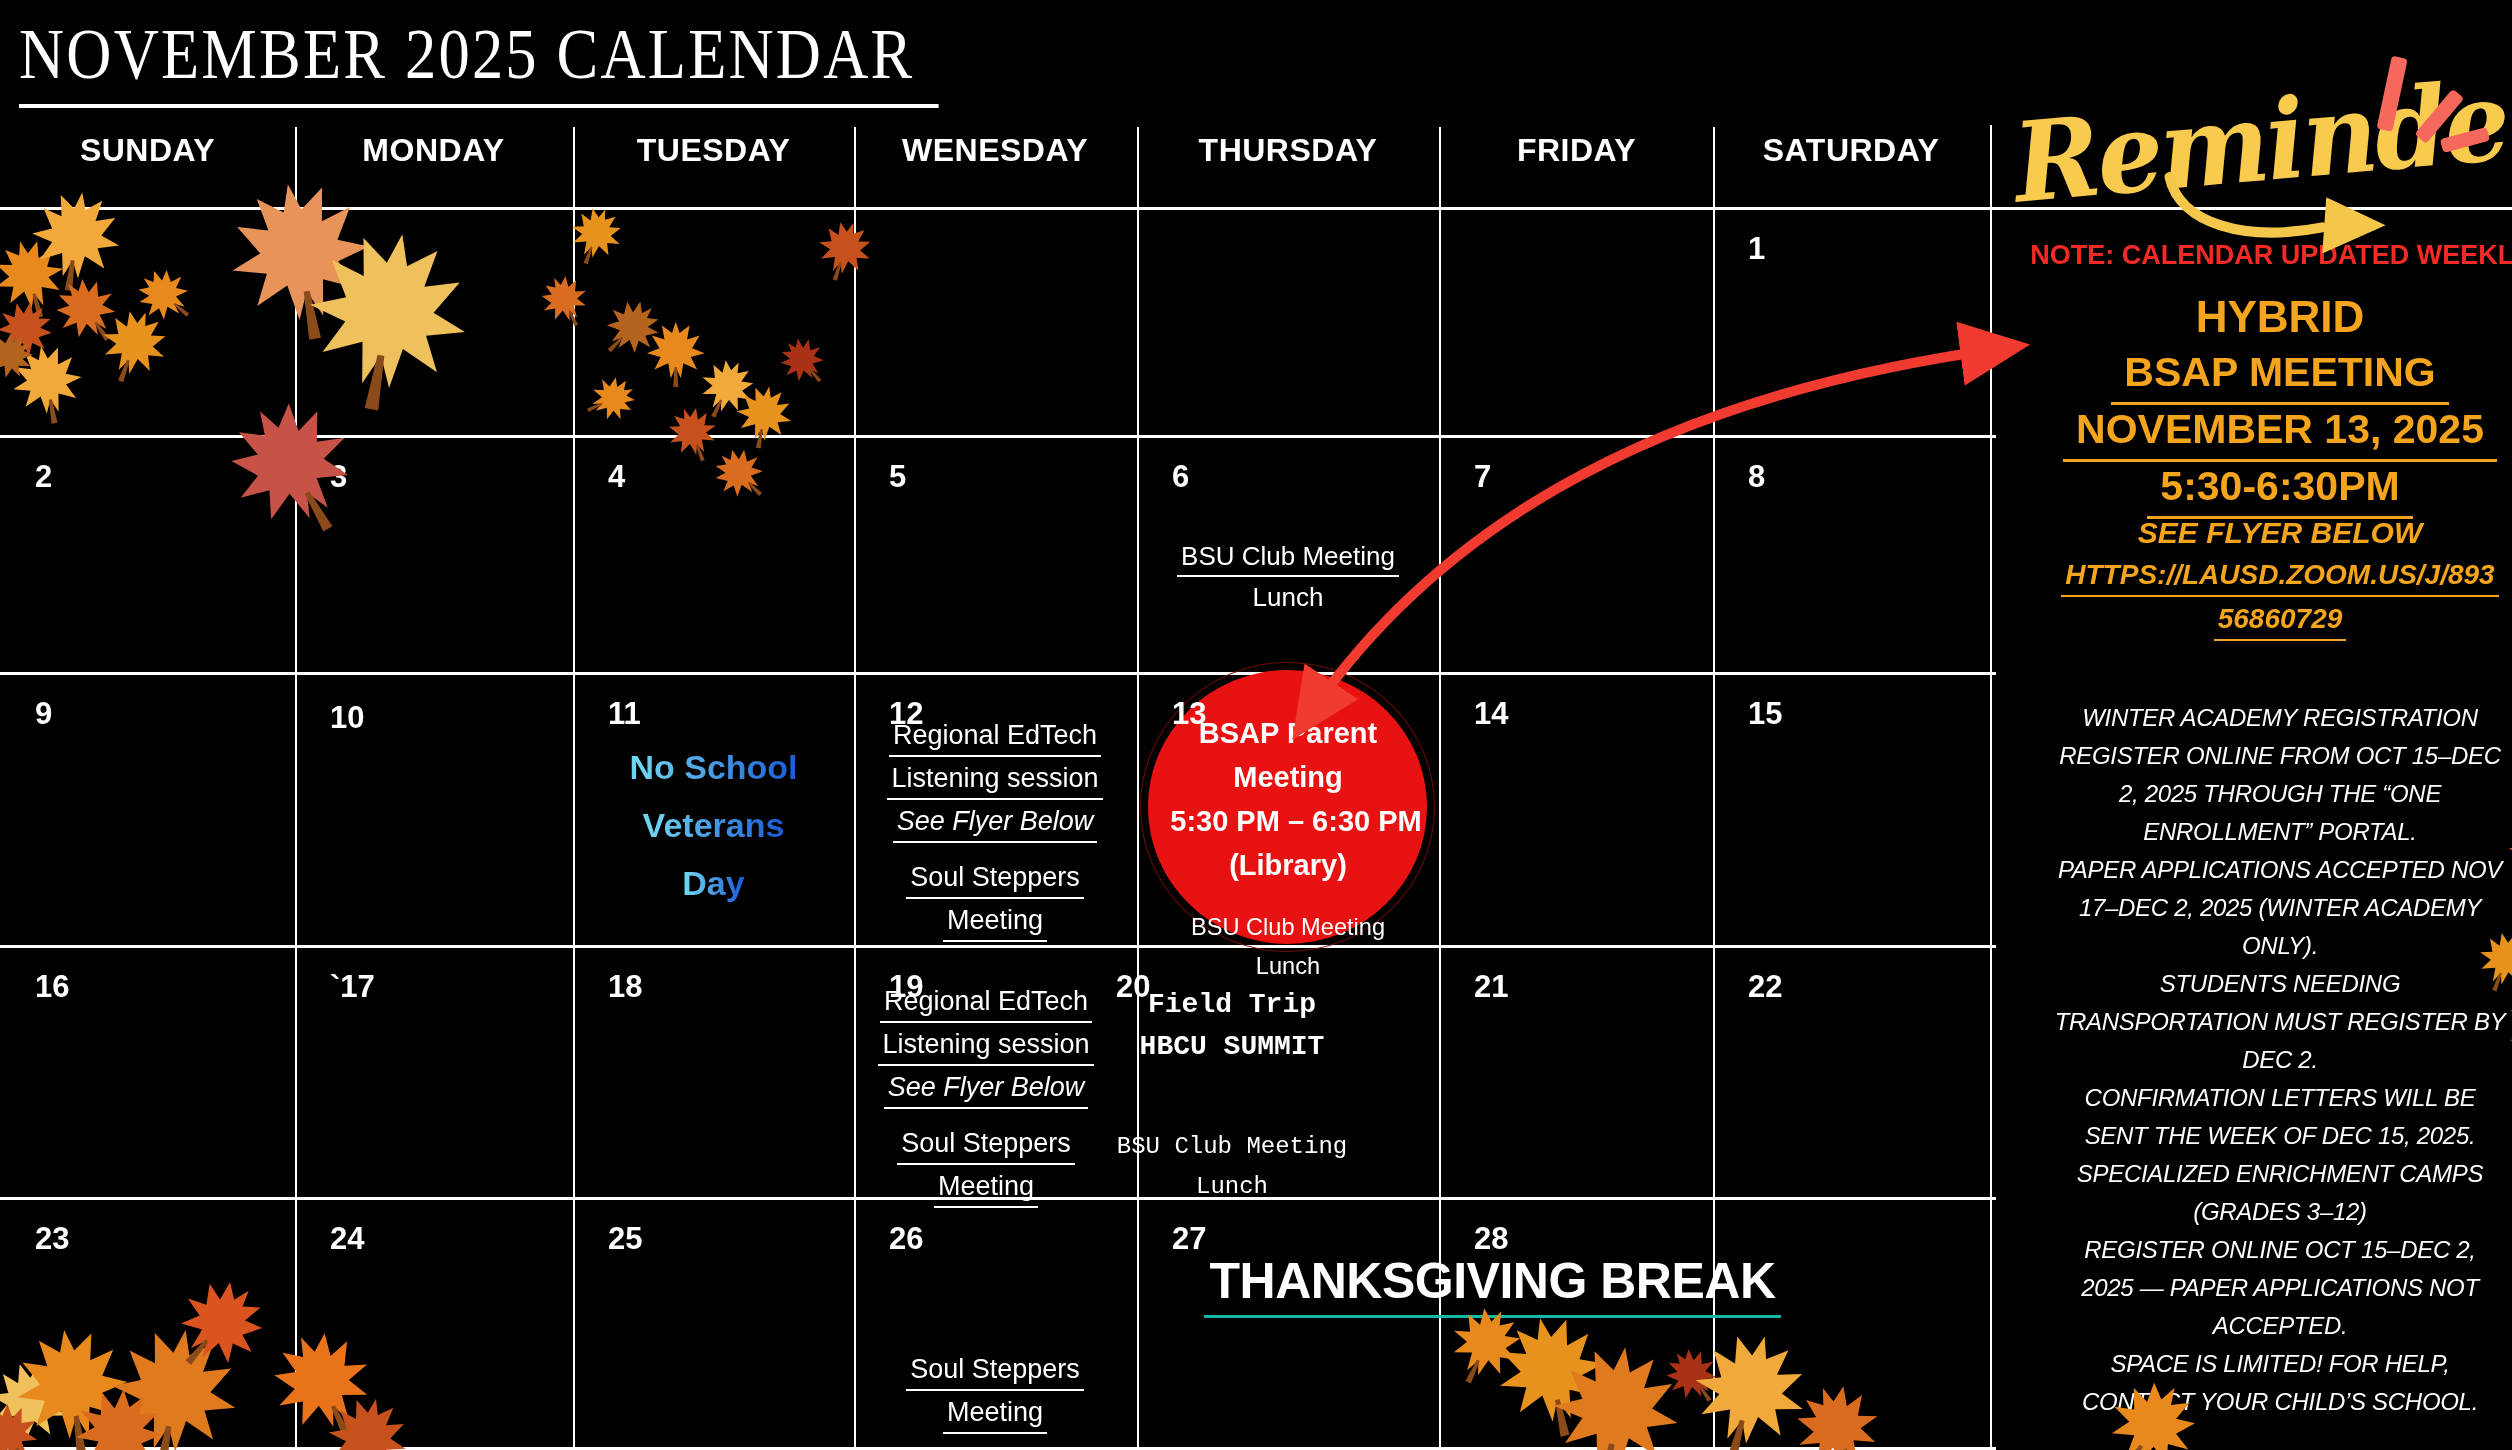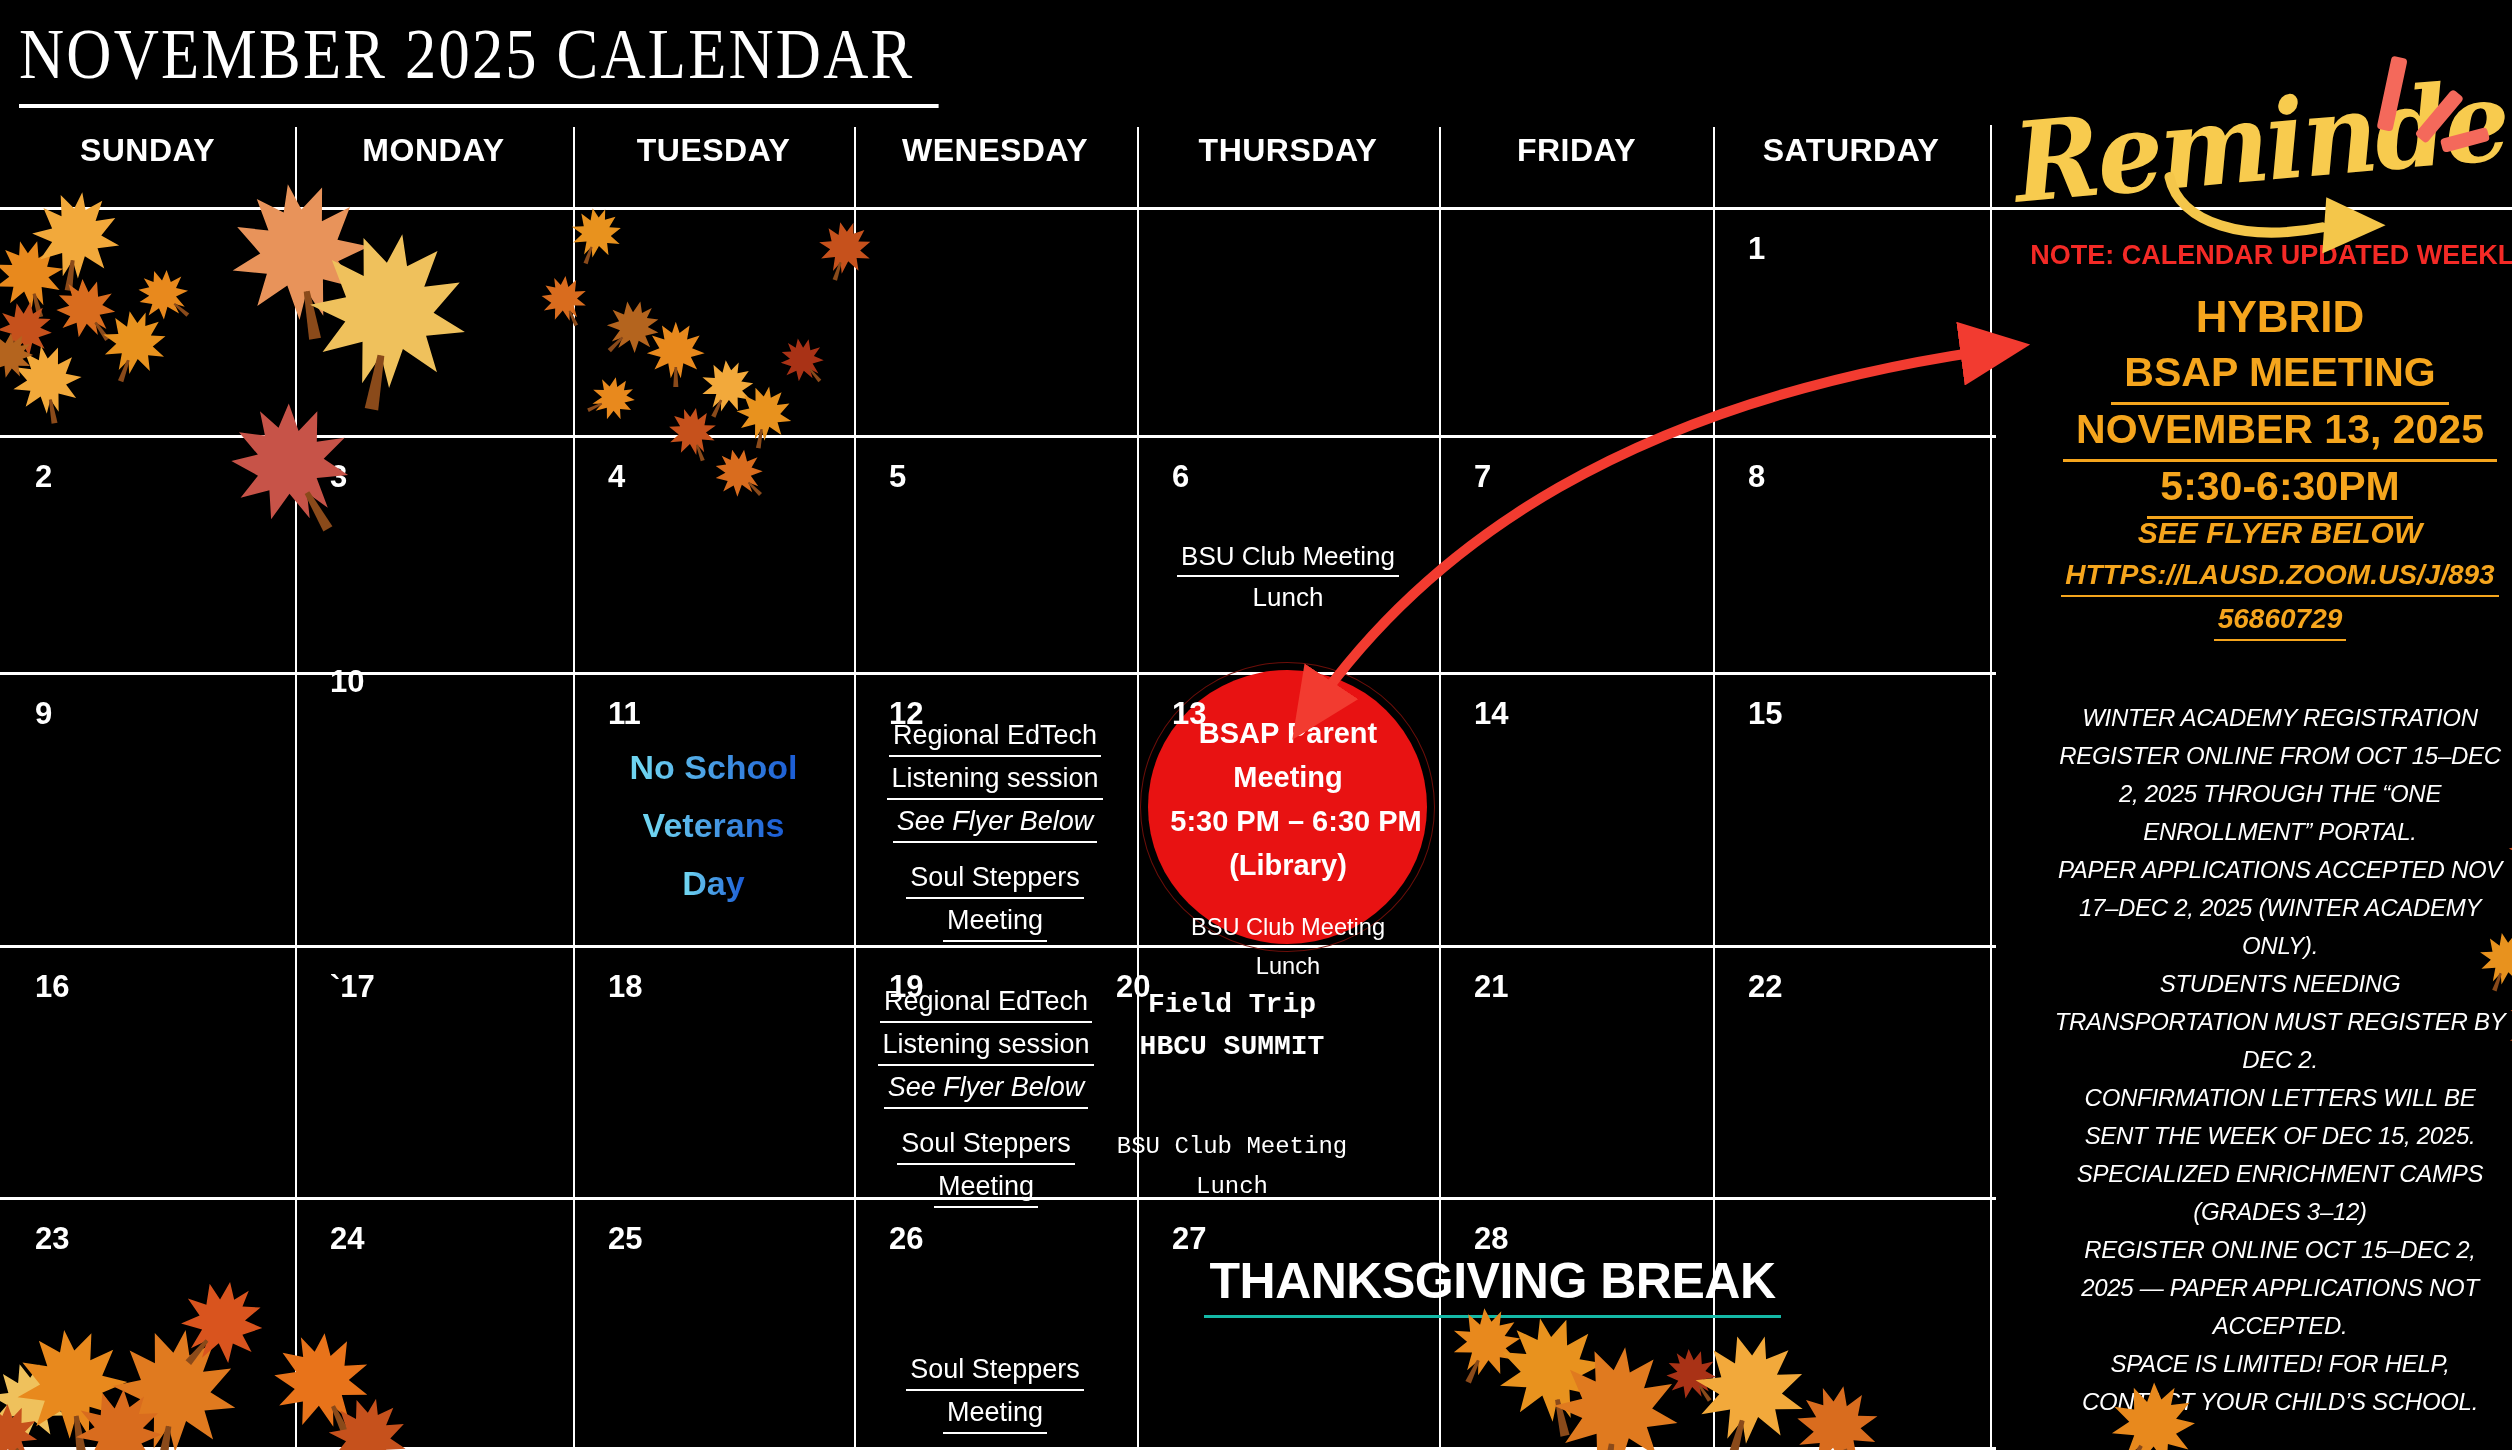--- a/index.html
+++ b/index.html
@@ -122,21 +122,21 @@
       </div>
       <div class="cell" style="left: 1439px; top: 435px; width: 275px; height: 237px;">
         <div class="date">7</div>
       </div>
       <div class="cell" style="left: 1713px; top: 435px; width: 276px; height: 237px;">
         <div class="date">8</div>
       </div>
       <div class="cell" style="left: 0px; top: 672px; width: 295px; height: 273px;">
         <div class="date">9</div>
       </div>
-      <div class="cell" style="left: 295px; top: 640px; width: 313px; height: 273px;">
+      <div class="cell" style="left: 295px; top: 676px; width: 313px; height: 273px;">
         <div class="date">10</div>
       </div>
       <div class="cell" style="left: 573px; top: 672px; width: 281px; height: 273px;">
         <div class="date">11</div>
         <div class="evt" style="top: 75px;">
           <div class="ln b grad" style="line-height: 56px;"><span style="font-size: 34px;">No School</span></div>
           <div class="ln b grad" style="line-height: 56px;"><span style="font-size: 34px;">Veterans</span></div>
           <div class="ln b grad" style="line-height: 56px;"><span style="font-size: 34px;">Day</span></div>
         </div>
       </div>

